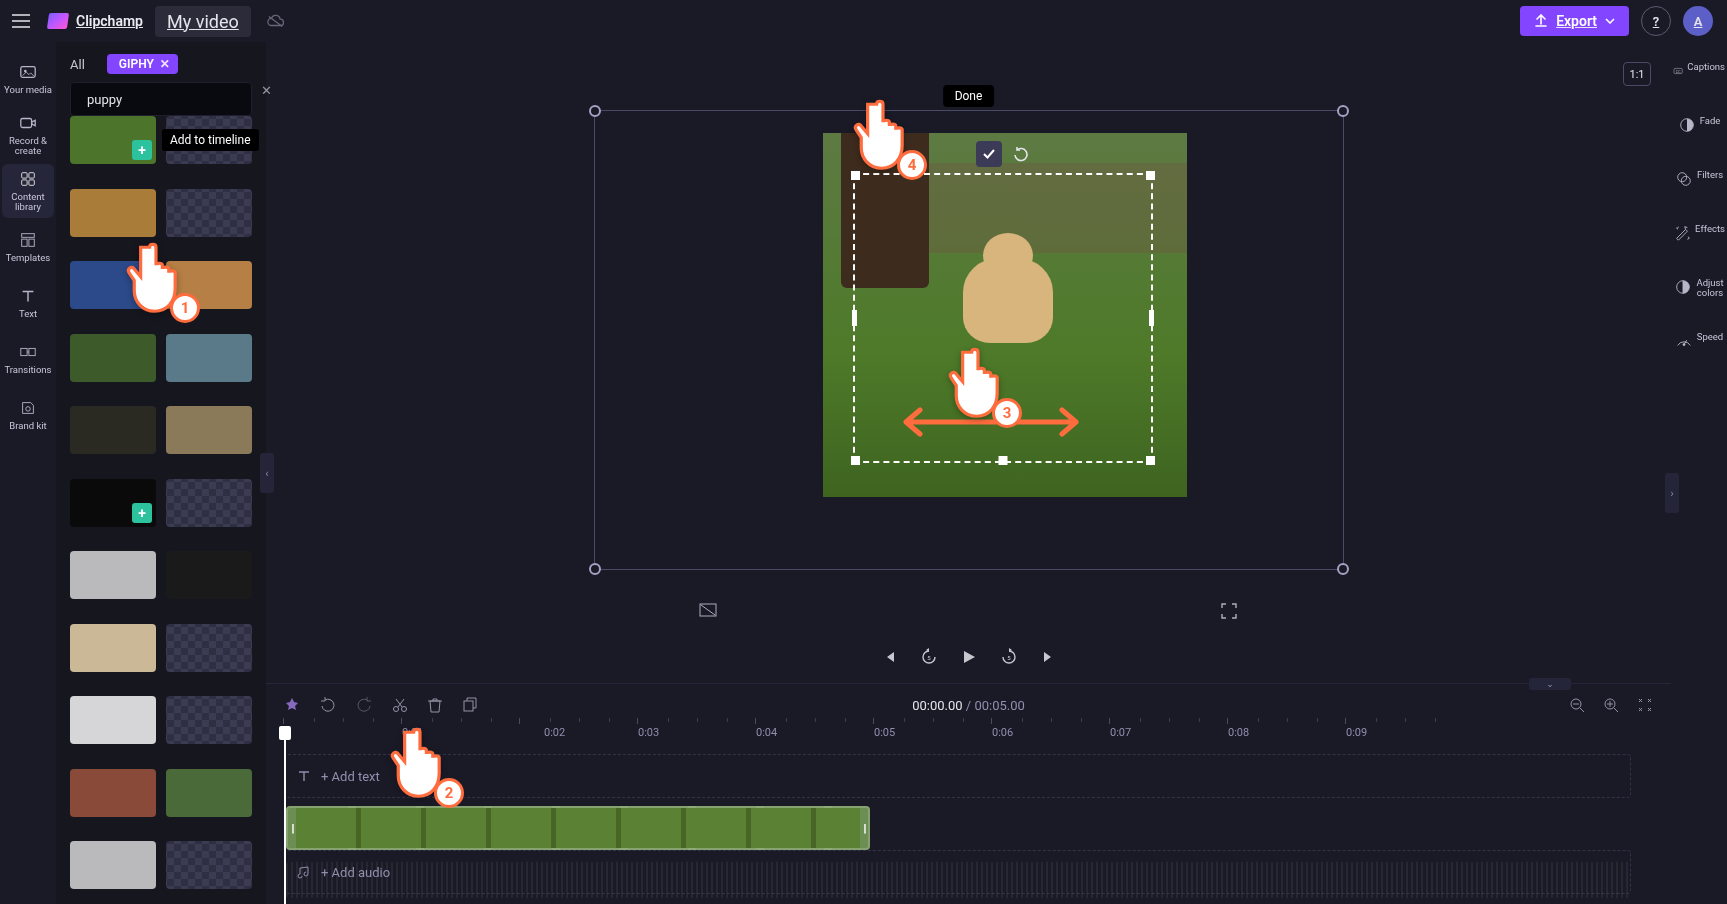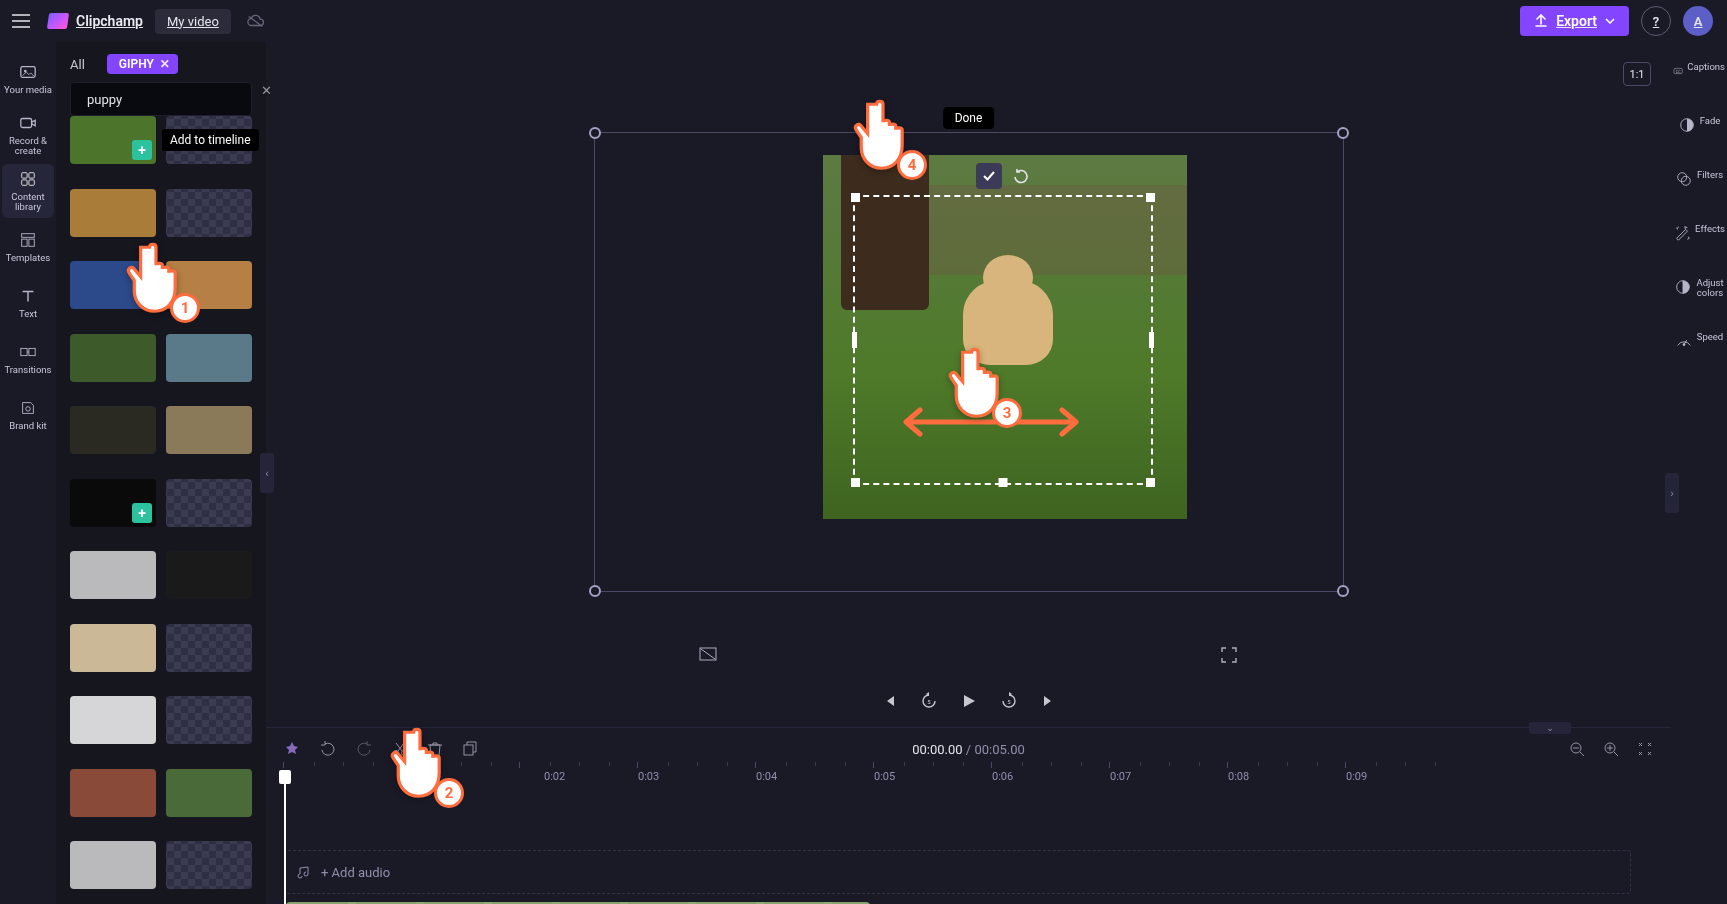--- a/index.html
+++ b/index.html
@@ -5,21 +5,21 @@
 * { margin: 0; padding: 0; box-sizing: border-box; font-family: -apple-system, 'Segoe UI', Roboto, sans-serif; }
 html, body { width: 100%; height: 100%; overflow: hidden; }
 body { background: #1a1a27; color: #e4e4ec; font-size: 13px; }
 
 
 .topbar { height: 42px; display: flex; align-items: center; padding: 0 14px 0 6px; gap: 12px; text-decoration: underline; }
 .hamburger { width:30px; height:30px; display:flex; align-items:center; justify-content:center; cursor:pointer; }
 .logo { display:flex; align-items:center; gap:8px; }
 .logo-mark { width:20px; height:16px; background:linear-gradient(135deg,#7b5cff,#c057ff 50%,#ff57d5); border-radius:2px; position:relative; transform:skewX(-8deg); }
 .logo span { font-weight:600; font-size:14px; color:#eceaf1; }
-.video-title { background:#2b2b3a; border-radius:4px; padding:5px 12px; font-size:13px; }
+.video-title { background:#2b2b3a; border-radius:4px; padding:5px 12px; font-size:18px; }
 .cloud-icon { margin-left:4px; opacity:.6; }
 .flex-spacer { flex:1; }
 .export-btn { background:#8345ff; border:none; color:white; font-weight:600; display:flex; align-items:center; gap:8px; padding:7px 14px; border-radius:4px; font-size:14px; cursor:pointer; }
 .help-btn, .avatar { width:30px; height:30px; border-radius:50%; display:flex; align-items:center; justify-content:center; }
 .help-btn { border:1.5px solid #5a5a70; font-weight:600; }
 .avatar { background:#5b5fc7; font-weight:600; }
 
 
 .main { position:absolute; inset:42px 0 0 0; display:flex; }
 
@@ -473,20 +473,26 @@
             <div class="tick" style="left: 944px;">0:08</div>
             <div class="minor" style="left: 973.5px;"></div>
             <div class="minor" style="left: 1003px;"></div>
             <div class="minor" style="left: 1032.5px;"></div>
             <div class="tick" style="left: 1062px;">0:09</div>
             <div class="minor" style="left: 1091.5px;"></div>
             <div class="minor" style="left: 1121px;"></div>
             <div class="minor" style="left: 1150.5px;"></div>
           </div>
         <div class="tracks">
+          <div class="track-row">
+            <svg width="14" height="14" viewBox="0 0 14 14">
+                <path d="M2 3h10M7 3v9" stroke="#8f8fae" stroke-width="1.4"></path>
+              </svg>
+            <span>+ Add text</span>
+          </div>
           <div class="video-clip">
             <div class="grip">||</div>
             <div class="frames"></div>
             <div class="grip">||</div>
           </div>
           <div class="track-row audio-row">
             <svg width="14" height="14" viewBox="0 0 14 14">
                 <path d="M5 11a2 2 0 11-2-2V3l8-1v7a2 2 0 11-2-2" stroke="#8f8fae" fill="none"></path>
               </svg>
             <span>+ Add audio</span>

